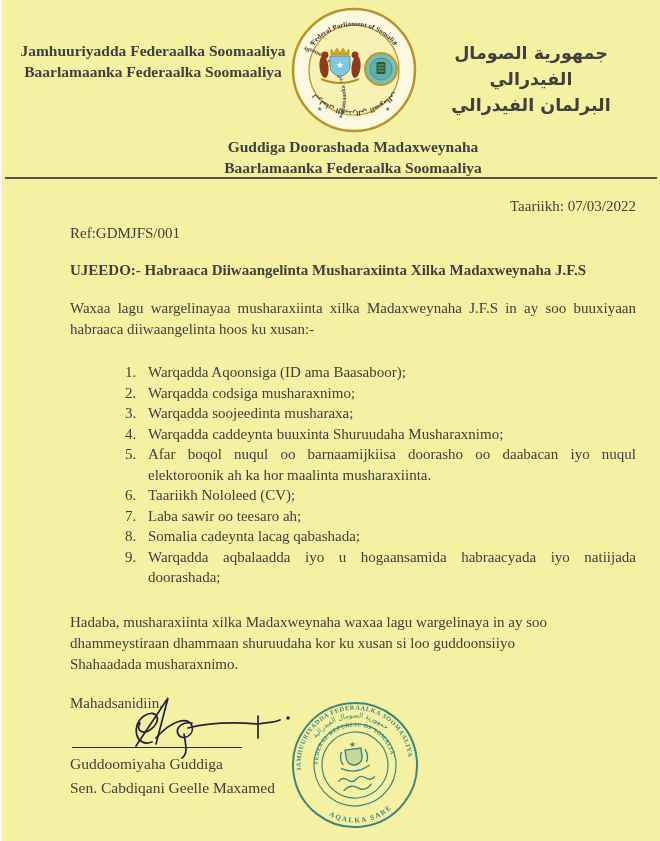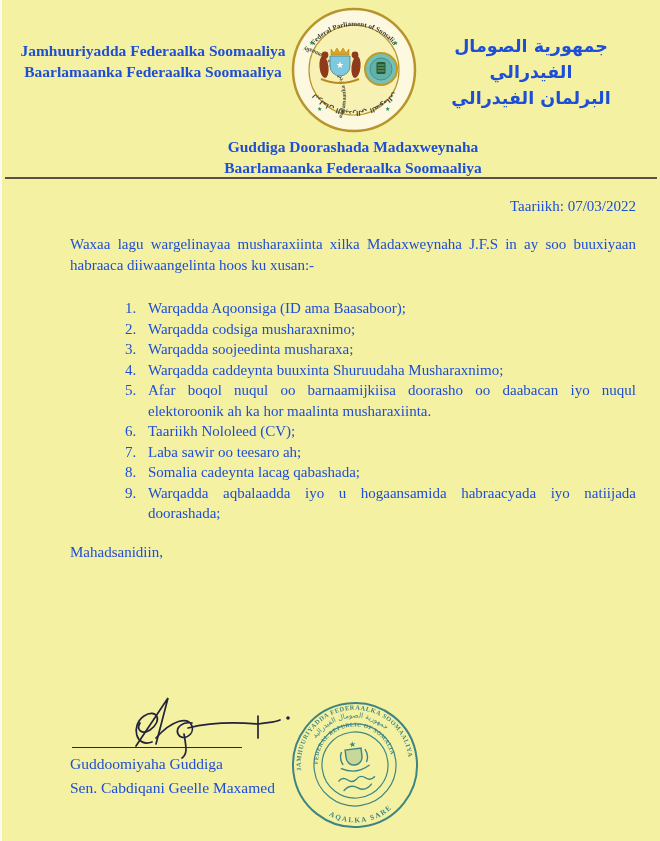--- a/index.html
+++ b/index.html
@@ -1,23 +1,23 @@
 <!DOCTYPE html>
 <html><head>
 <meta charset="utf-8">
 <style>
   html,body{margin:0;padding:0;background:#ffffff;}
   .page{
     position:relative;width:660px;height:841px;background:#f5f1a2;
-    overflow:hidden;font-family:"Liberation Serif",serif;color:#1d4ed8;
+    overflow:hidden;font-family:"Liberation Serif",serif;color:#404040;
     border-left:2px solid #fbfaf0;box-sizing:border-box;
   }
   .hdr-left{position:absolute;left:10px;top:40px;width:282px;text-align:center;
     font-weight:bold;font-size:15.5px;line-height:21px;}
-  .hdr-right{position:absolute;right:10px;top:33px;width:238px;text-align:center;
+  .hdr-right{position:absolute;right:10px;top:40px;width:238px;text-align:center;
     font-weight:bold;font-size:17.5px;line-height:26px;direction:rtl;
     font-family:"DejaVu Sans",sans-serif;}
   .seal{position:absolute;left:287px;top:5px;}
   .committee{position:absolute;top:136px;left:0;width:100%;text-align:center;
     transform:translateX(22px);font-weight:bold;font-size:15.5px;line-height:21px;}
   .rule{position:absolute;top:177px;left:3px;right:3px;height:2px;background:#5a5247;}
   .main{position:absolute;top:196px;left:68px;width:566px;font-size:15px;line-height:21px;}
   .date{text-align:right;padding-right:0px;}
   .ref{margin-top:6px;}
   .subject{margin-top:16px;font-weight:bold;}
@@ -88,32 +88,37 @@
     </svg>
   </div>
 
   <div class="committee" style="white-space:pre-line">Guddiga Doorashada Madaxweynaha
 Baarlamaanka Federaalka Soomaaliya</div>
 
   <div class="rule"></div>
 
   <div class="main">
     <div class="date">Taariikh: 07/03/2022</div>
+    <div class="ref">Ref:GDMJFS/001</div>
+    <div class="subject">UJEEDO:- Habraaca Diiwaangelinta Musharaxiinta Xilka Madaxweynaha J.F.S</div>
     <div class="intro">Waxaa lagu wargelinayaa musharaxiinta xilka Madaxweynaha J.F.S in ay soo buuxiyaan habraaca diiwaangelinta hoos ku xusan:-</div>
     <ol class="reqs">
       <li>Warqadda Aqoonsiga (ID ama Baasaboor);</li>
       <li>Warqadda codsiga musharaxnimo;</li>
       <li>Warqadda soojeedinta musharaxa;</li>
       <li>Warqadda caddeynta buuxinta Shuruudaha Musharaxnimo;</li>
       <li>Afar boqol nuqul oo barnaamijkiisa doorasho oo daabacan iyo nuqul elektoroonik ah ka hor maalinta musharaxiinta.</li>
       <li>Taariikh Nololeed (CV);</li>
       <li>Laba sawir oo teesaro ah;</li>
       <li>Somalia cadeynta lacag qabashada;</li>
       <li>Warqadda aqbalaadda iyo u hogaansamida habraacyada iyo natiijada doorashada;</li>
     </ol>
+    <div class="closing">Hadaba, musharaxiinta xilka Madaxweynaha waxaa lagu wargelinaya in ay soo
+dhammeystiraan dhammaan shuruudaha kor ku xusan si loo guddoonsiiyo
+Shahaadada musharaxnimo.</div>
     <div class="thanks">Mahadsanidiin,</div>
   </div>
 
   <svg class="sig-svg" width="210" height="66" viewBox="0 0 210 66">
     <g fill="none" stroke="#23233a" stroke-width="1.7" stroke-linecap="round">
       <path d="M62,48 C46,54 40,32 54,22 C66,14 74,26 60,36 C52,41 46,36 50,29"></path>
       <path d="M46,52 L78,4 L66,50"></path>
       <path d="M66,44 C82,26 98,22 102,32 C105,41 92,48 88,40 C85,33 94,27 102,29"></path>
       <path d="M98,34 C122,28 144,28 168,30"></path>
       <path d="M168,22 L168,44"></path>

